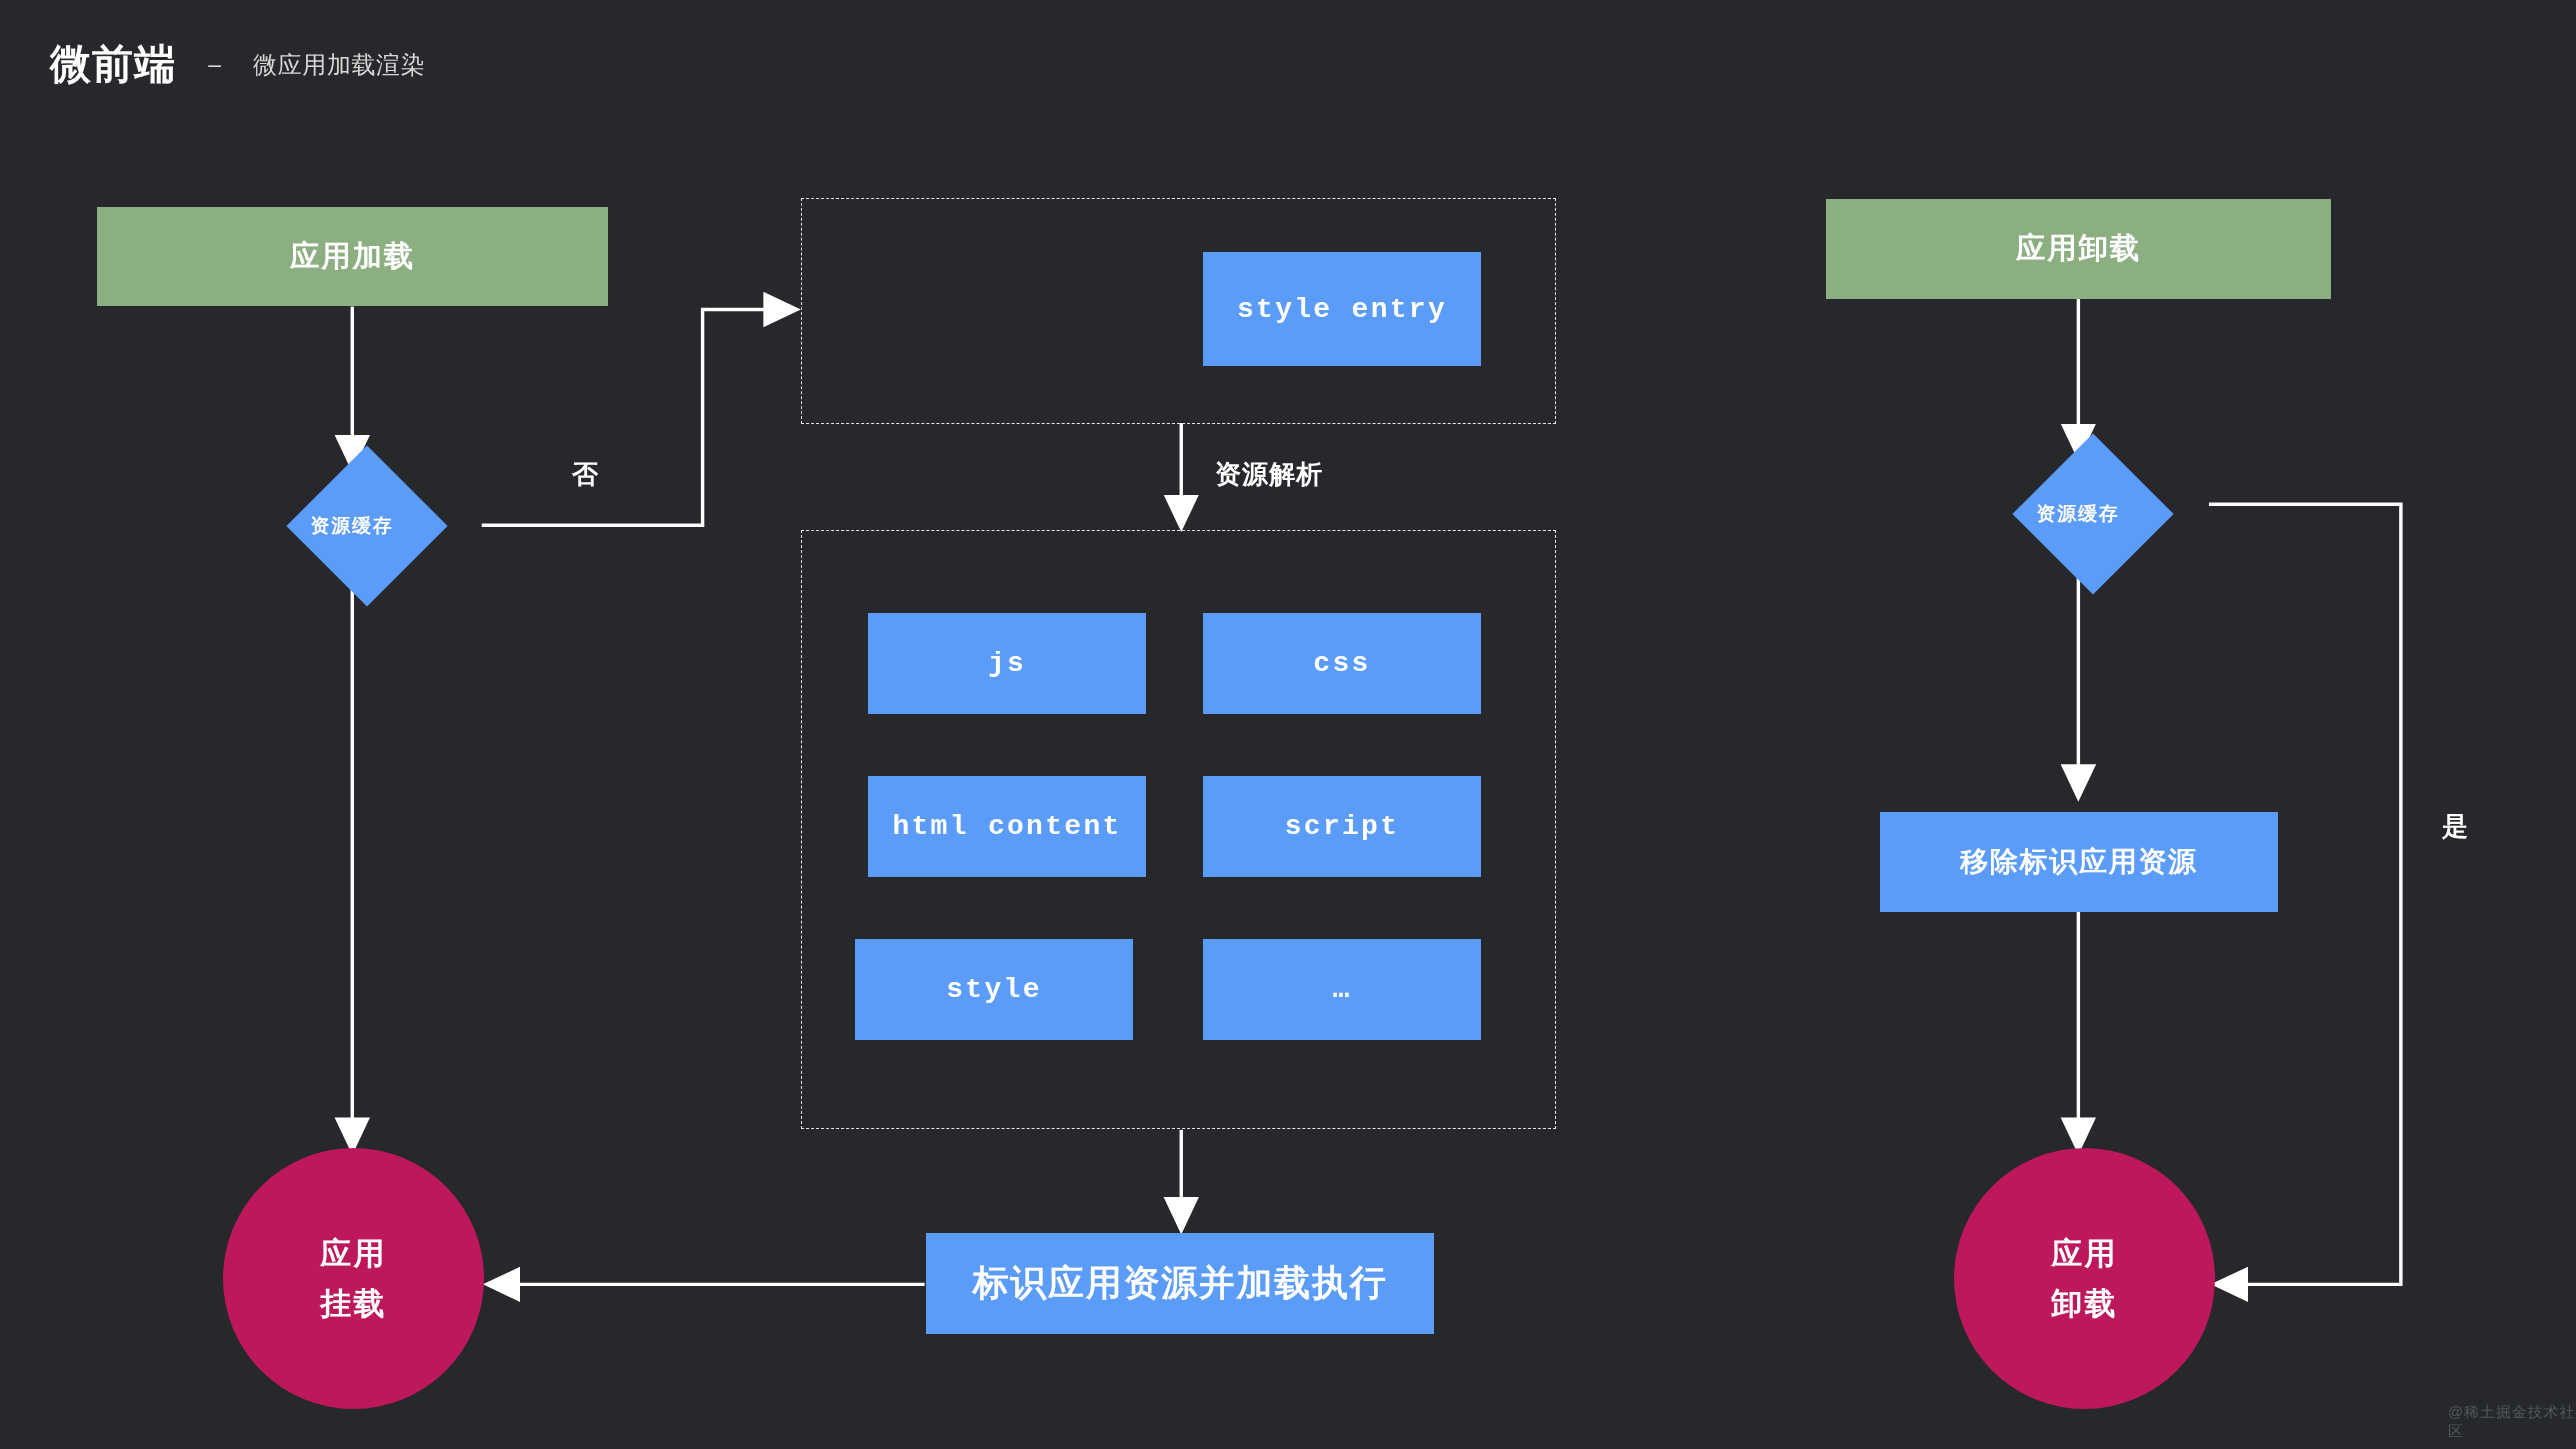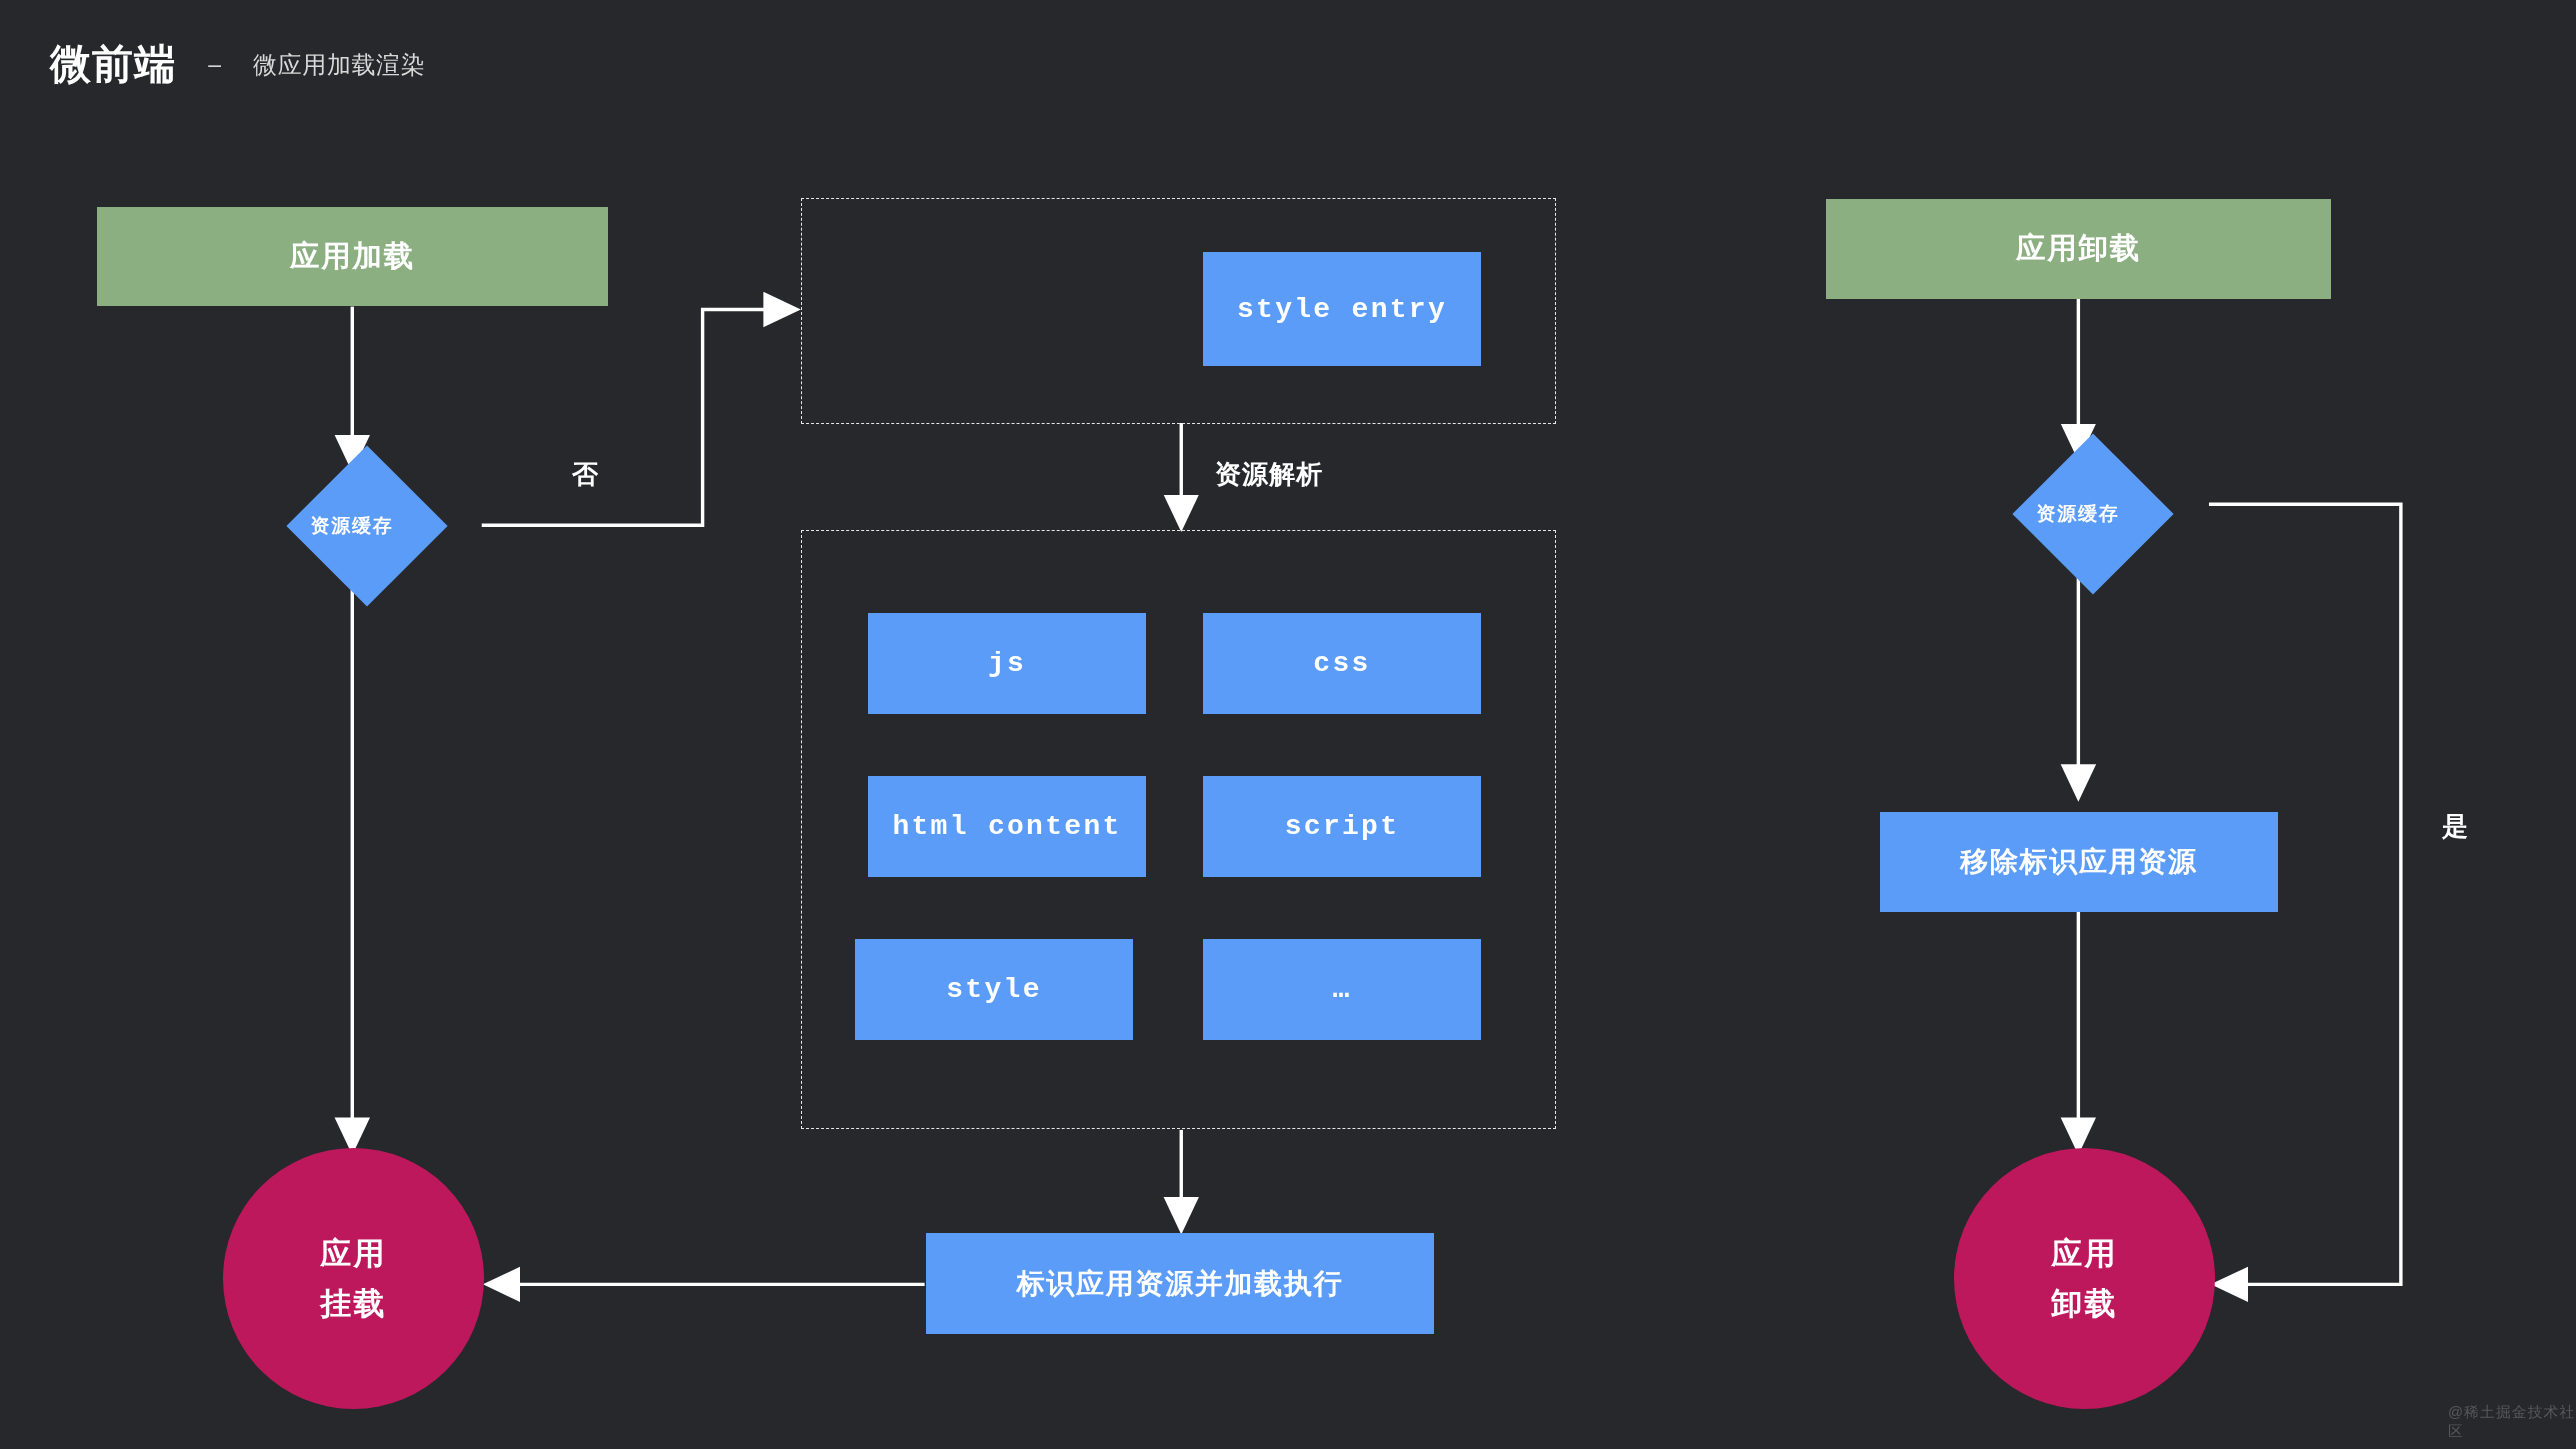--- a/index.html
+++ b/index.html
@@ -88,21 +88,21 @@
     <div class="diamond-label">资源缓存</div>
   </div>
 
   <div class="edge-label" style="left:572px;top:457px;">否</div>
 
   <div class="node orange" style="left:223px;top:1148px;width:261px;height:261px;flex-direction:column;">
     <span>应用</span>
     <span>挂载</span>
   </div>
 
-  <div class="node blue" style="left:926px;top:1233px;width:508px;height:101px;font-size:28px;">
+  <div class="node blue" style="left:926px;top:1233px;width:508px;height:101px;font-size:36px;">
     <span>标识应用资源并加载执行</span>
   </div>
 
   <div class="dashgroup" style="left:801px;top:198px;width:755px;height:226px;"></div>
 
   <div class="node mono" style="left:1203px;top:252px;width:278px;height:114px;">
     <span>style entry</span>
   </div>
 
   <div class="edge-label" style="left:1215px;top:457px;">资源解析</div>

